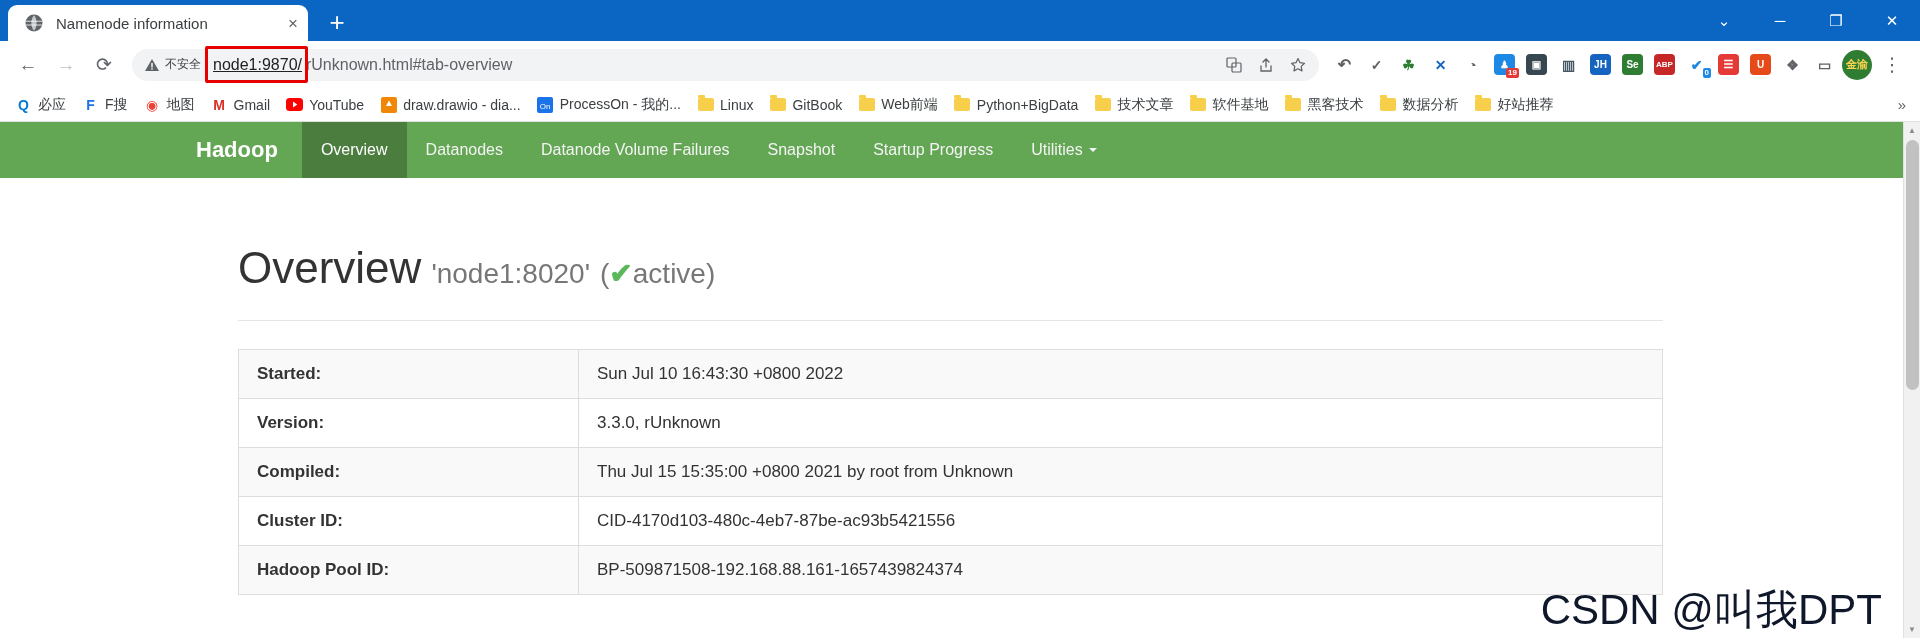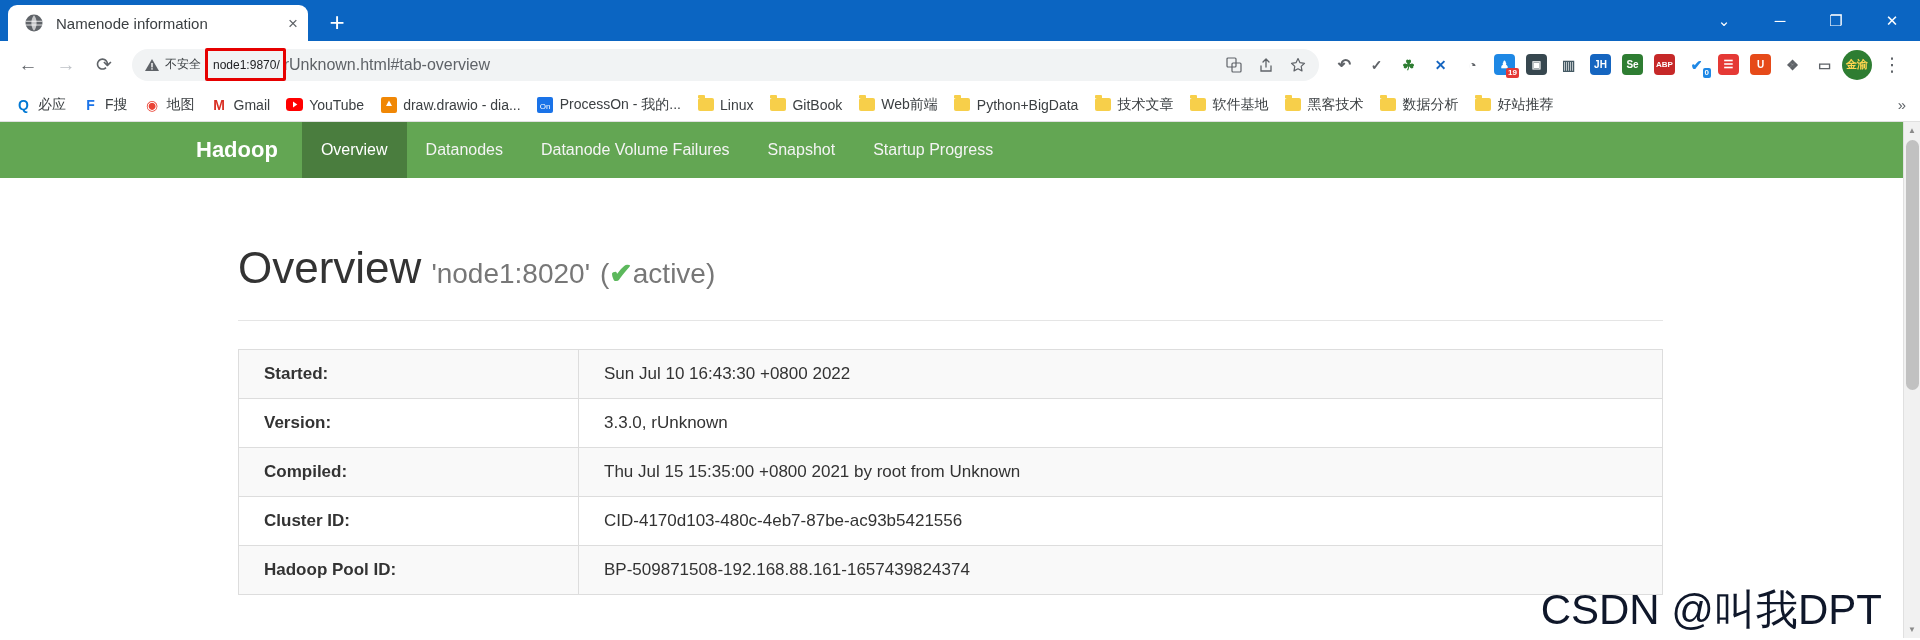--- a/index.html
+++ b/index.html
@@ -89,22 +89,22 @@
     margin: 0 8px;
     position: relative;
     min-width: 0;
   }
   .warn-icon { width: 16px; height: 16px; flex:none; margin-right: 5px; }
   .insecure-label {
     font-size: 12px; color: #3c4043; white-space: nowrap; margin-right: 8px;
   }
   .url-wrap { display:flex; align-items:center; flex:1; min-width:0; position:relative; }
   .url-host {
-    font-size: 12px; color: #202124; white-space: nowrap;
-    position: relative; padding: 2px 4px;
+    font-size: 16px; color: #202124; white-space: nowrap;
+    position: relative; padding: 2px 4px; text-decoration: underline;
   }
   .url-host::after {
     content: "";
     position: absolute;
     left: -4px; top: -8px; right: -2px; bottom: -7px;
     border: 3px solid #e60000;
     border-radius: 2px;
     pointer-events: none;
   }
   .url-path { font-size: 16px; color: #5f6368; white-space: nowrap; }
@@ -218,21 +218,21 @@
 
   .info-table {
     margin: 28px 0 0 238px;
     width: 1425px;
     border-collapse: collapse;
     font-size: 17px;
     color: #333;
     table-layout: fixed;
   }
   .info-table td {
-    padding: 14px 0 14px 25px;
+    padding: 14px 0 14px 18px;
     border: 1px solid #dddddd;
     vertical-align: middle;
   }
   .info-table tr:nth-child(odd) td { background: #f9f9f9; }
   .info-table tr:nth-child(even) td { background: #ffffff; }
   .info-table td.key { width: 340px; font-weight: bold; }
 
   .watermark {
     position: absolute;
     right: 38px; bottom: 0;
@@ -482,20 +482,24 @@
 
   <div class="page">
 
     <div class="hadoop-nav">
       <div class="brand">Hadoop</div>
       <div class="nav-item active">Overview</div>
       <div class="nav-item">Datanodes</div>
       <div class="nav-item">Datanode Volume Failures</div>
       <div class="nav-item">Snapshot</div>
       <div class="nav-item">Startup Progress</div>
+      <div class="nav-item">
+        <span>Utilities</span>
+        <span class="caret"></span>
+      </div>
     </div>
 
     <div class="content">
       <h1 class="page-title">
         <span>Overview</span><span class="sub">'node1:8020'</span><span class="sub"><span>(</span><span class="check">✔</span><span>active</span><span>)</span></span>
       </h1>
       <div class="title-rule"></div>
 
       <table class="info-table">
         <tbody>

